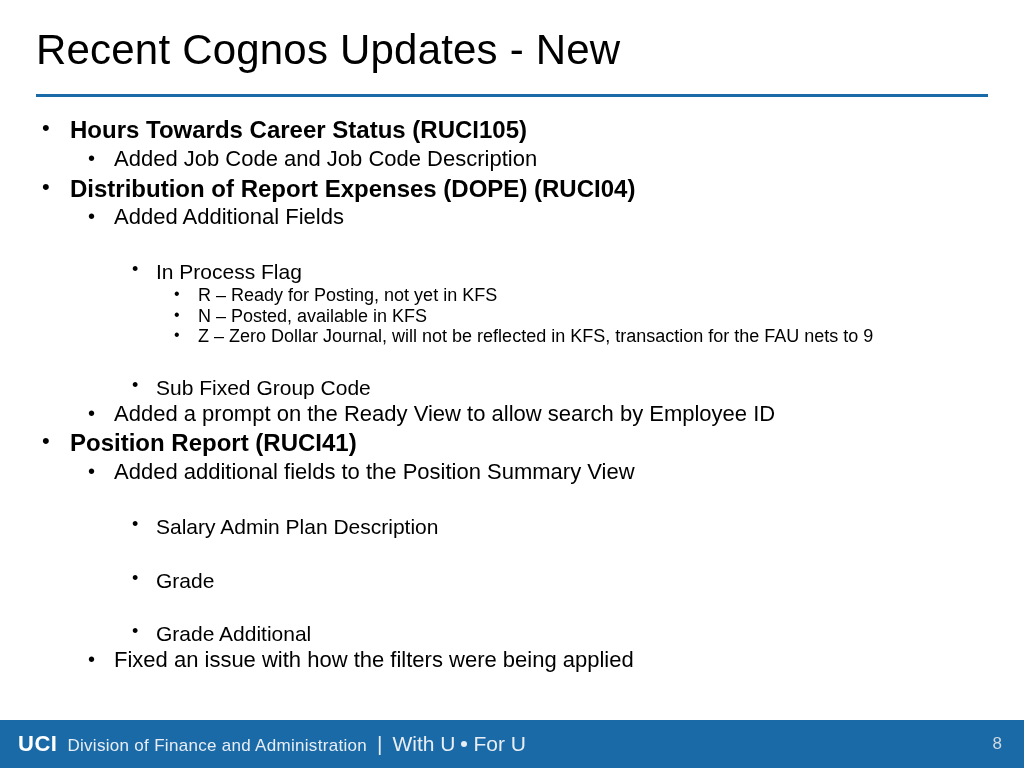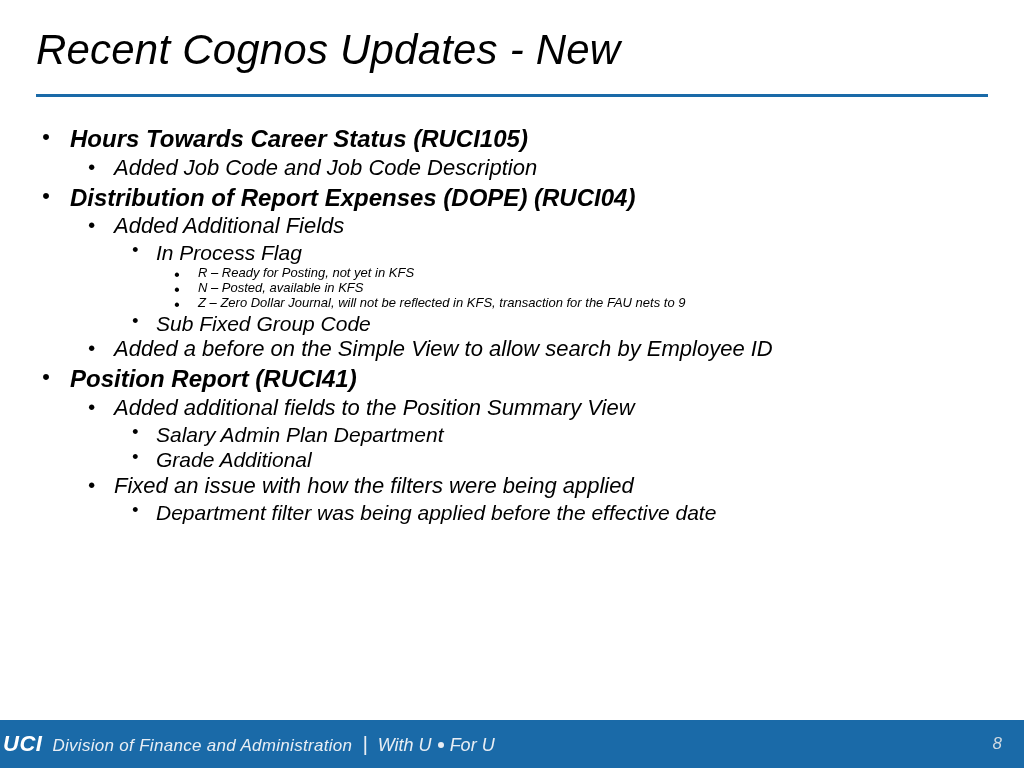--- a/index.html
+++ b/index.html
@@ -1,37 +1,37 @@
 <!DOCTYPE html>
 <html><head>
 <meta charset="utf-8">
 <style>
   * { box-sizing: border-box; margin: 0; padding: 0; }
   html, body { width: 1024px; height: 768px; font-family: Arial, Helvetica, sans-serif; background: #fff; color: #000; overflow: hidden; }
-  .slide { position: relative; width: 896px; height: 768px; font-style: italic; }
+  .slide { position: relative; width: 896px; height: 768px; }
   .title { position: absolute; left: 36px; top: 26px; font-size: 42px; font-weight: 400; letter-spacing: 0.2px; }
   .rule { position: absolute; left: 36px; top: 94px; width: 952px; height: 0; border-top: 3px solid #1a6aa8; }
-  .content { position: absolute; left: 36px; top: 124px; width: 952px; font-size: 22px; line-height: 1.22; }
+  .content { position: absolute; left: 36px; top: 115px; width: 952px; font-size: 22px; line-height: 1.22; }
   ul { list-style: none; }
   .l1 > li { padding-left: 34px; position: relative; margin-bottom: 1px; }
   .l1 > li::before { content: "•"; position: absolute; left: 6px; top: 0; font-size: 22px; }
   .l1 > li > .lbl { font-weight: 700; font-size: 24px; }
   .l2 { margin-top: 1px; }
   .l2 > li { padding-left: 44px; position: relative; font-size: 22px; }
   .l2 > li::before { content: "•"; position: absolute; left: 18px; top: 0; font-size: 20px; }
-  .l3 > li { padding-left: 42px; position: relative; font-size: 21px; }
+  .l3 > li { padding-left: 42px; position: relative; font-size: 21px; margin-top: 28px; }
   .l3 > li::before { content: "•"; position: absolute; left: 18px; top: 0; font-size: 18px; }
-  .l4 > li { padding-left: 42px; position: relative; font-size: 13px; line-height: 1.15; }
+  .l4 > li { padding-left: 42px; position: relative; font-size: 18px; line-height: 1.15; }
   .l4 > li::before { content: "•"; position: absolute; left: 18px; top: 0; font-size: 16px; }
   .footer { position: absolute; left: 0; bottom: 0; width: 1024px; height: 48px; background: #1a6aa8; color: #e8eef4; display: flex; align-items: center; }
-  .footer-inner { padding-left: 3px; display: flex; align-items: baseline; gap: 10px; }
+  .footer-inner { padding-left: 18px; display: flex; align-items: baseline; gap: 10px; }
   .uci { font-weight: 800; font-size: 22px; letter-spacing: 0.5px; color: #fff; }
   .division { font-size: 17px; font-weight: 300; letter-spacing: 0.3px; }
   .sep { font-size: 21px; font-weight: 300; }
-  .tagline { font-size: 18px; font-weight: 300; }
+  .tagline { font-size: 21px; font-weight: 300; }
   .dot { display: inline-block; width: 6px; height: 6px; background: #e8eef4; border-radius: 50%; vertical-align: middle; margin: 0 6px 3px 6px; }
   .pagenum { position: absolute; right: 22px; bottom: 14px; font-size: 17px; color: #cfd9e2; }
 </style>
 </head>
 <body>
 
 <div class="slide">
 
   <div class="title">Recent Cognos Updates - New</div>
   <div class="rule"></div>
@@ -54,38 +54,36 @@
                 <span>In Process Flag</span>
                 <ul class="l4">
                   <li>R – Ready for Posting, not yet in KFS</li>
                   <li>N – Posted, available in KFS</li>
                   <li>Z – Zero Dollar Journal, will not be reflected in KFS, transaction for the FAU nets to 9</li>
                 </ul>
               </li>
               <li>Sub Fixed Group Code</li>
             </ul>
           </li>
-          <li>Added a before on the Simple View to allow search by Employee ID</li>
+          <li>Added a prompt on the Ready View to allow search by Employee ID</li>
         </ul>
       </li>
       <li>
         <span class="lbl">Position Report (RUCI41)</span>
         <ul class="l2">
           <li>
             <span>Added additional fields to the Position Summary View</span>
             <ul class="l3">
-              <li>Salary Admin Plan Department</li>
+              <li>Salary Admin Plan Description</li>
+              <li>Grade</li>
               <li>Grade Additional</li>
             </ul>
           </li>
           <li>
             <span>Fixed an issue with how the filters were being applied</span>
-            <ul class="l3">
-              <li>Department filter was being applied before the effective date</li>
-            </ul>
           </li>
         </ul>
       </li>
     </ul>
   </div>
 
   <div class="footer">
     <div class="footer-inner">
       <span class="uci">UCI</span>
       <span class="division">Division of Finance and Administration</span>

